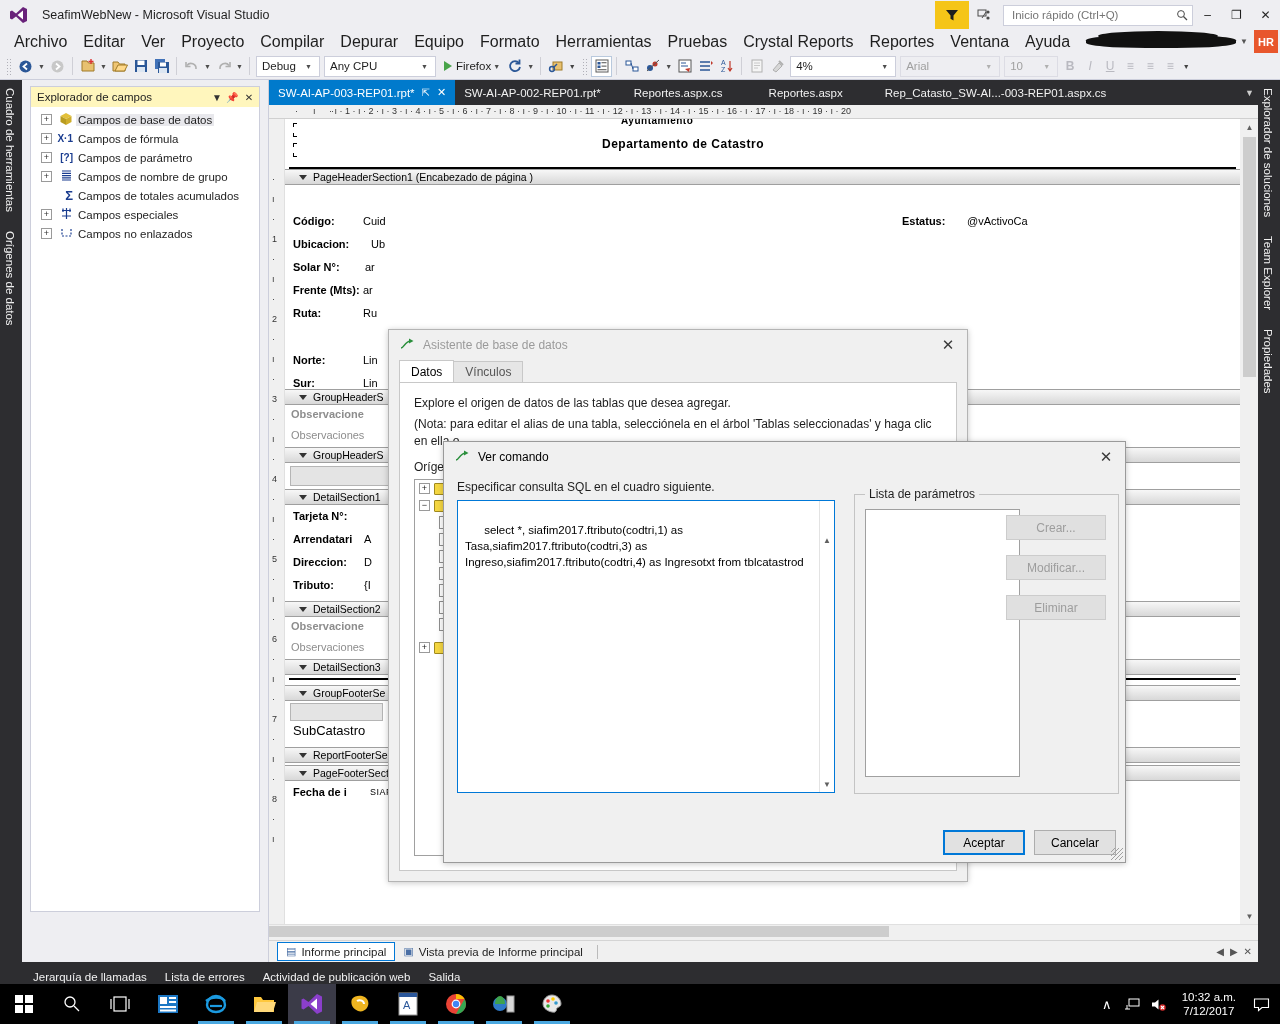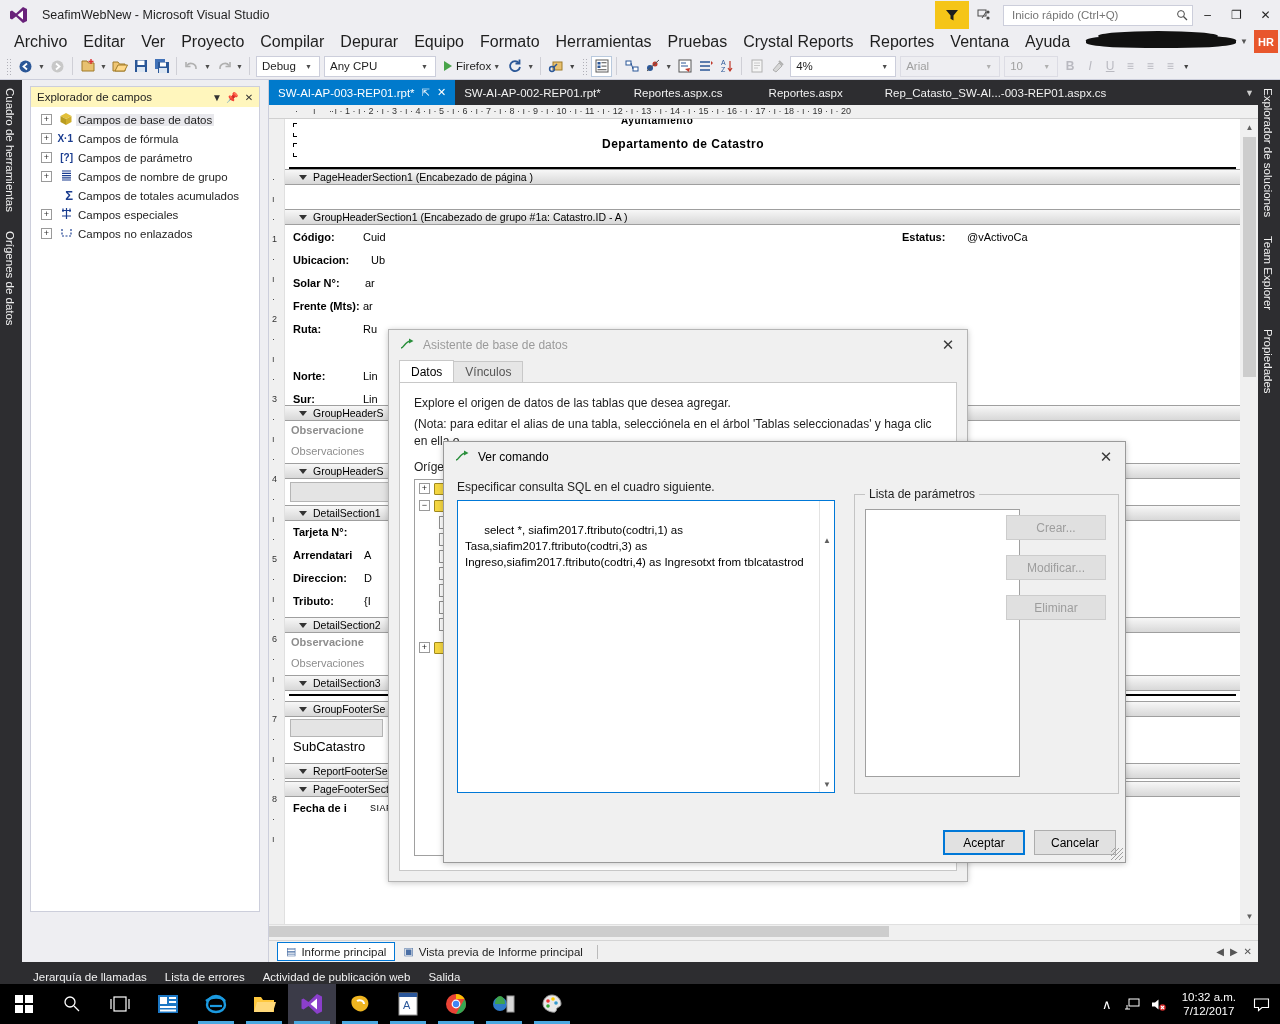--- a/index.html
+++ b/index.html
@@ -594,24 +594,20 @@
           <div class="hline" style="left:4px; right:4px; top:48px;"></div>
         </div>
 
         <div class="secband">
           <span class="tri"></span>
           <span>PageHeaderSection1 (Encabezado de página  )</span>
         </div>
 
         <div class="secrow" style="height:24px"></div>
 
-        <div class="secband">
-          <span class="tri"></span>
-          <span>GroupHeaderSection1 (Encabezado de grupo #1a: Catastro.ID - A )</span>
-        </div>
 
         <div class="secrow" style="height:180px">
           <div class="fld bold" style="left:8px; top:6px">Código:</div>
           <div class="fld" style="left:78px; top:6px">Cuid</div>
           <div class="fld bold" style="left:8px; top:29px">Ubicacion:</div>
           <div class="fld" style="left:86px; top:29px">Ub</div>
           <div class="fld bold" style="left:8px; top:52px">Solar N°:</div>
           <div class="fld" style="left:80px; top:52px">ar</div>
           <div class="fld bold" style="left:8px; top:75px">Frente (Mts):</div>
           <div class="fld" style="left:78px; top:75px">ar</div>

